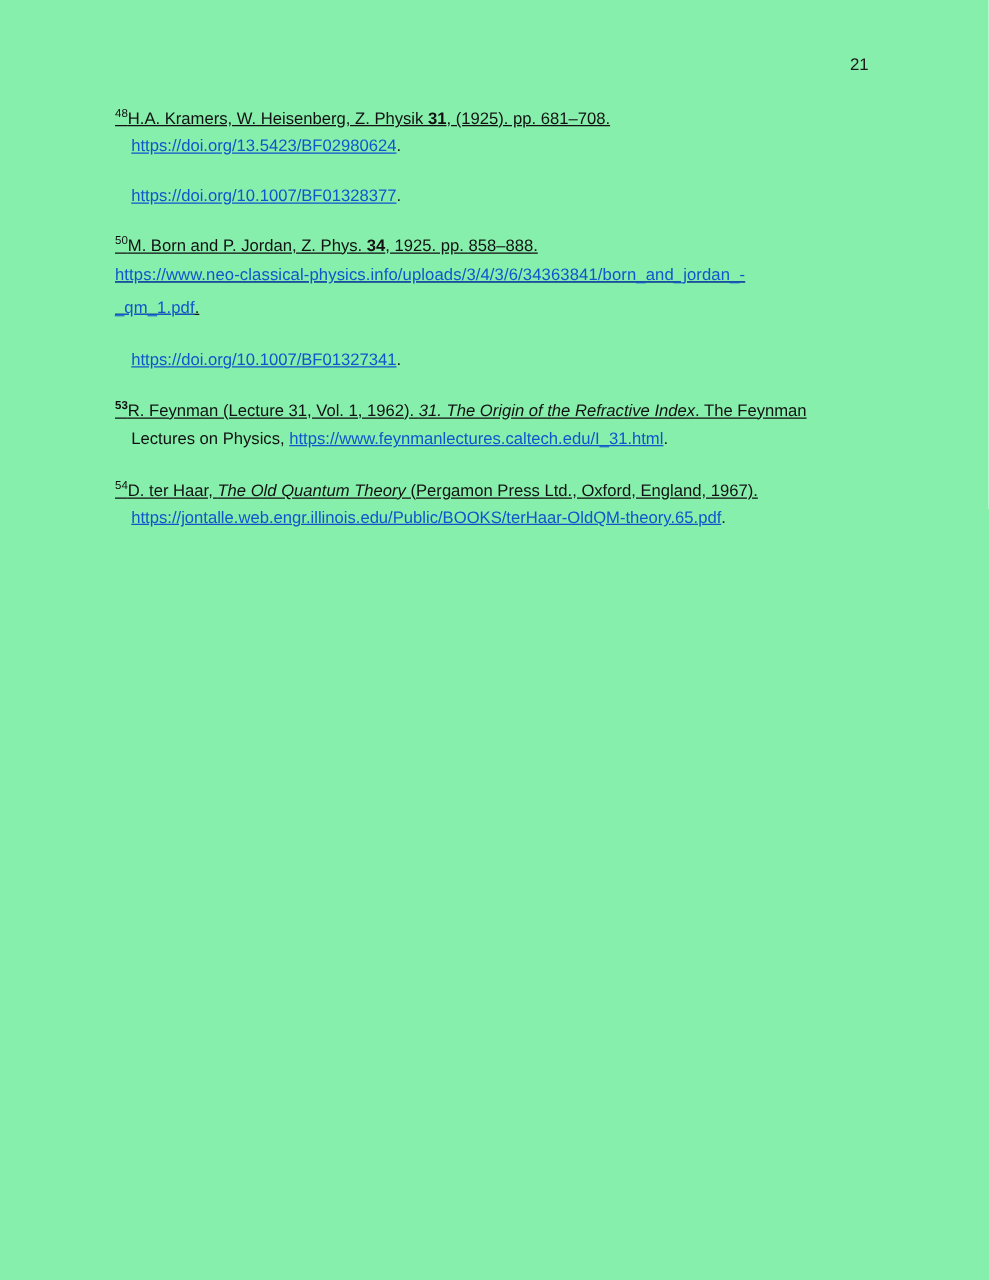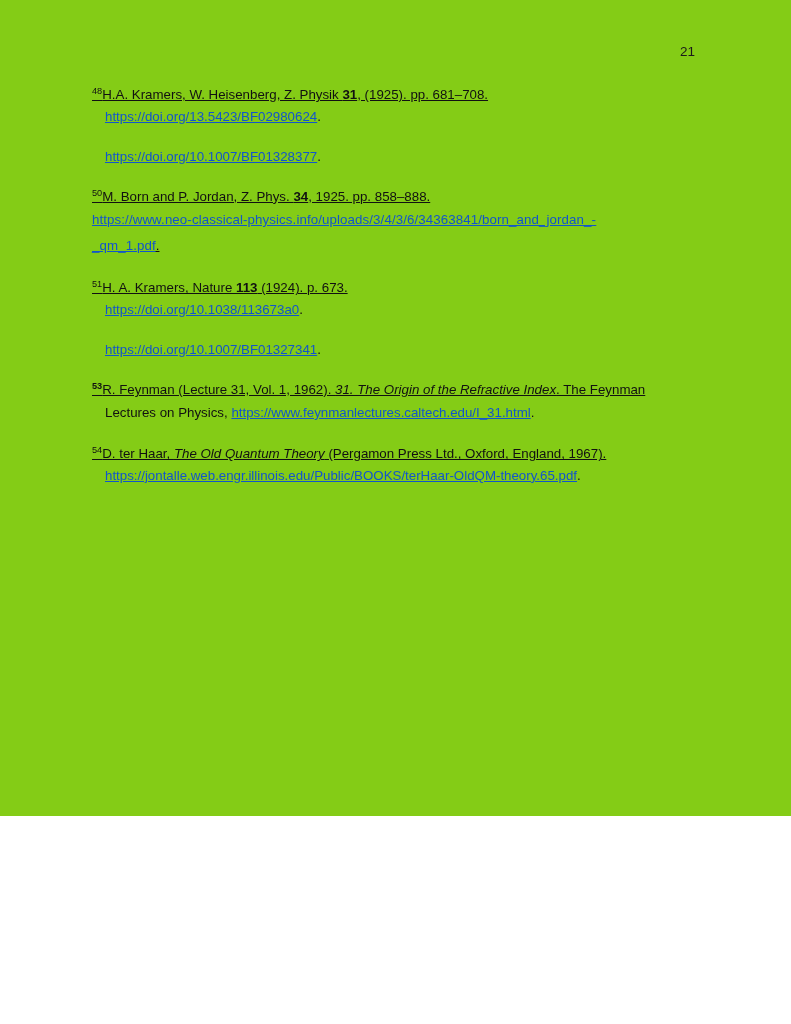--- a/index.html
+++ b/index.html
@@ -7,22 +7,22 @@
     padding: 0;
     background: #ffffff;
   }
   body {
     font-family: "Liberation Sans", sans-serif;
     color: #000000;
   }
   .page {
     position: relative;
     width: 791px;
-    height: 816px;
-    background: #84cc16;
+    height: 1024px;
+    background: #86efac;
     overflow: hidden;
   }
   .page-number {
     position: absolute;
     top: 44px;
     right: 96px;
     font-size: 13.5px;
     color: #1a1a1a;
   }
   .content {
@@ -83,24 +83,20 @@
     <div class="ref">
       <div class="line-indent"><a class="link" href="#">https://doi.org/10.1007/BF01328377</a><span>.</span></div>
     </div>
 
     <div class="ref">
       <div class="line1"><sup>50</sup><span>M. Born and P. Jordan, Z. Phys. </span><span class="b">34</span><span>, 1925. pp. 858–888.</span></div>
       <div class="ref50-url"><a class="link" href="#">https://www.neo-classical-physics.info/uploads/3/4/3/6/34363841/born_and_jordan_-</a></div>
       <div class="ref50-url"><a class="link" href="#">_qm_1.pdf</a><span>.</span></div>
     </div>
 
-    <div class="ref">
-      <div class="line1"><sup>51</sup><span>H. A. Kramers, Nature </span><span class="b">113</span><span> (1924). p. 673.</span></div>
-      <div class="line-indent"><a class="link" href="#">https://doi.org/10.1038/113673a0</a><span>.</span></div>
-    </div>
 
     <div class="ref">
       <div class="line-indent"><a class="link" href="#">https://doi.org/10.1007/BF01327341</a><span>.</span></div>
     </div>
 
     <div class="ref tight">
       <div class="line1"><sup class="b">53</sup><span>R. Feynman (Lecture 31, Vol. 1, 1962). </span><span class="i">31. The Origin of the Refractive Index</span><span>. The Feynman</span></div>
       <div class="line-indent"><span>Lectures on Physics, </span><a class="link" href="#">https://www.feynmanlectures.caltech.edu/I_31.html</a><span>.</span></div>
     </div>
 

